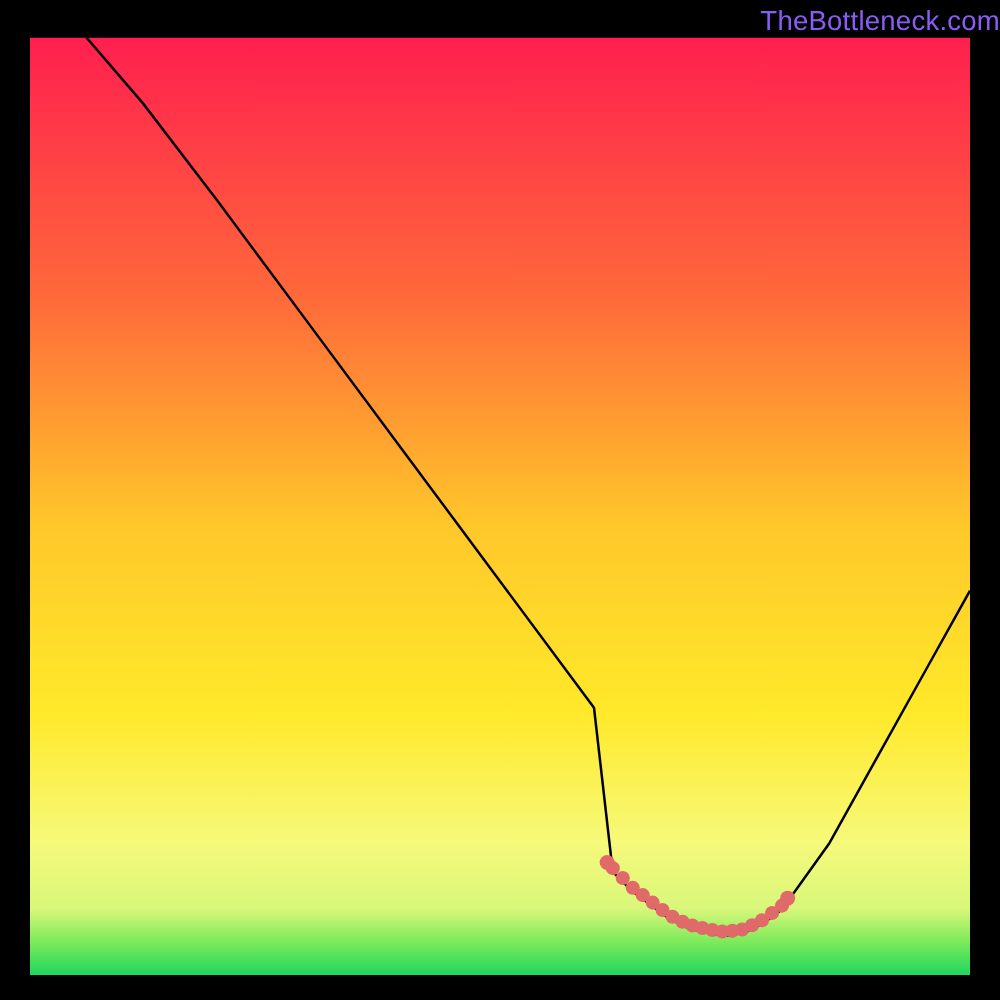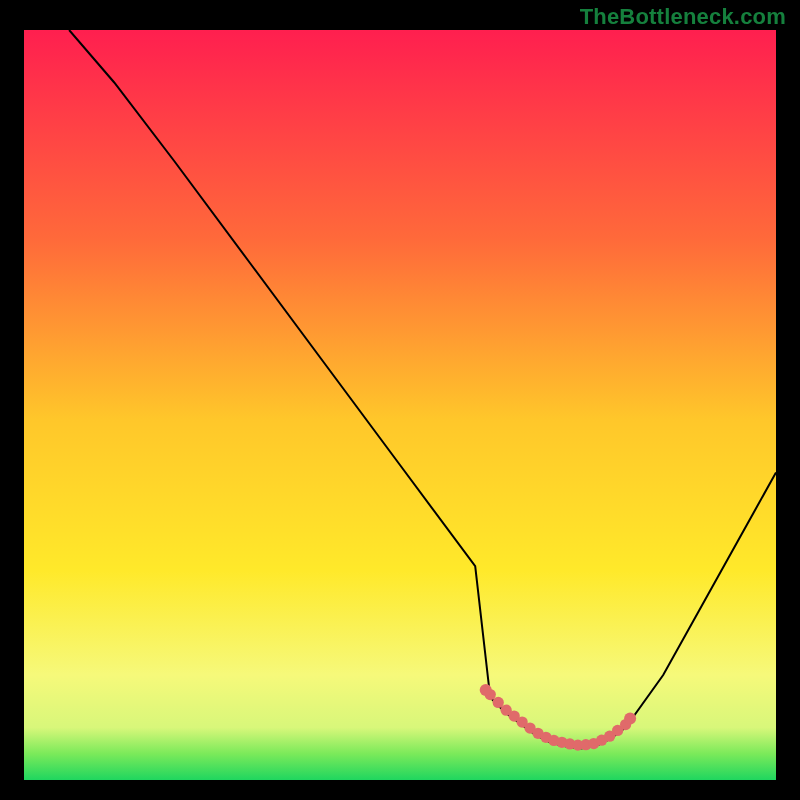--- a/index.html
+++ b/index.html
@@ -7,24 +7,24 @@
     width: 800px;
     height: 800px;
     background: #000;
     font-family: Arial, Helvetica, sans-serif;
     overflow: hidden;
     position: relative;
   }
   .watermark {
     position: absolute;
     top: 4px;
-    right: 14px;
+    right: 0;
     font-size: 22px;
-    font-weight: 700;
-    color: #15803d;
+    font-weight: 400;
+    color: #8b5cf6;
     letter-spacing: 0.2px;
     z-index: 10;
   }
   .plot-frame {
     position: absolute;
     left: 24px;
     top: 30px;
     width: 752px;   
     height: 750px;  
     background: #000;

